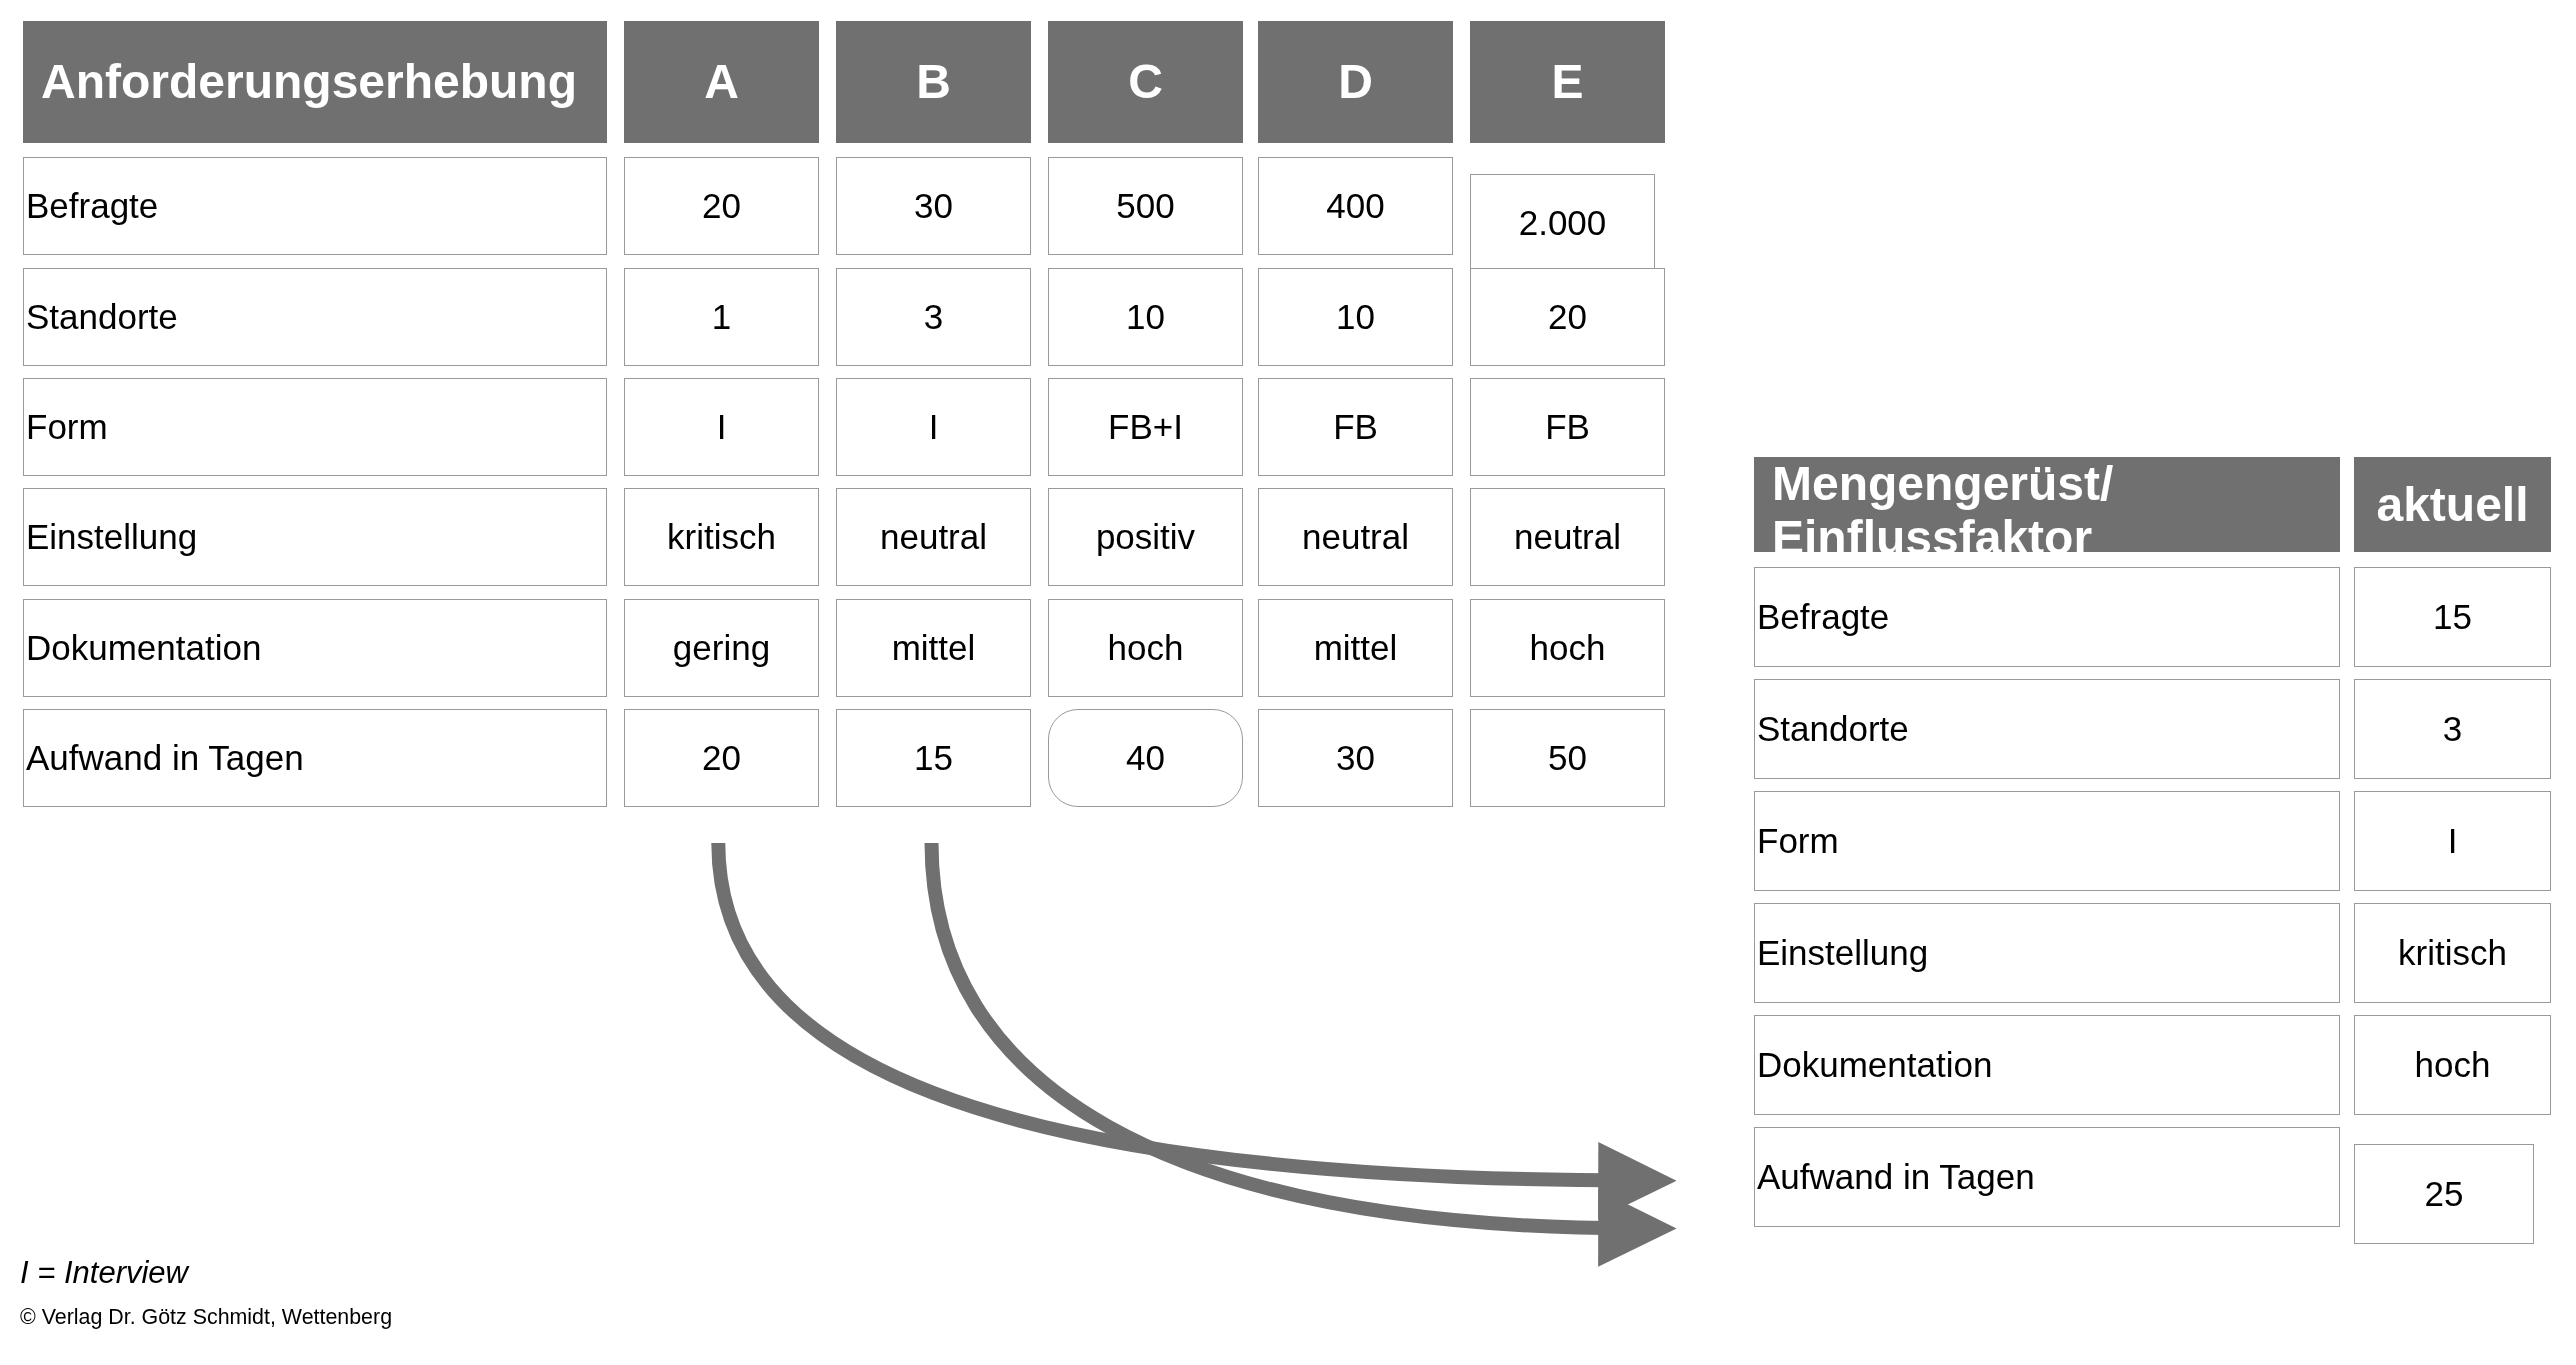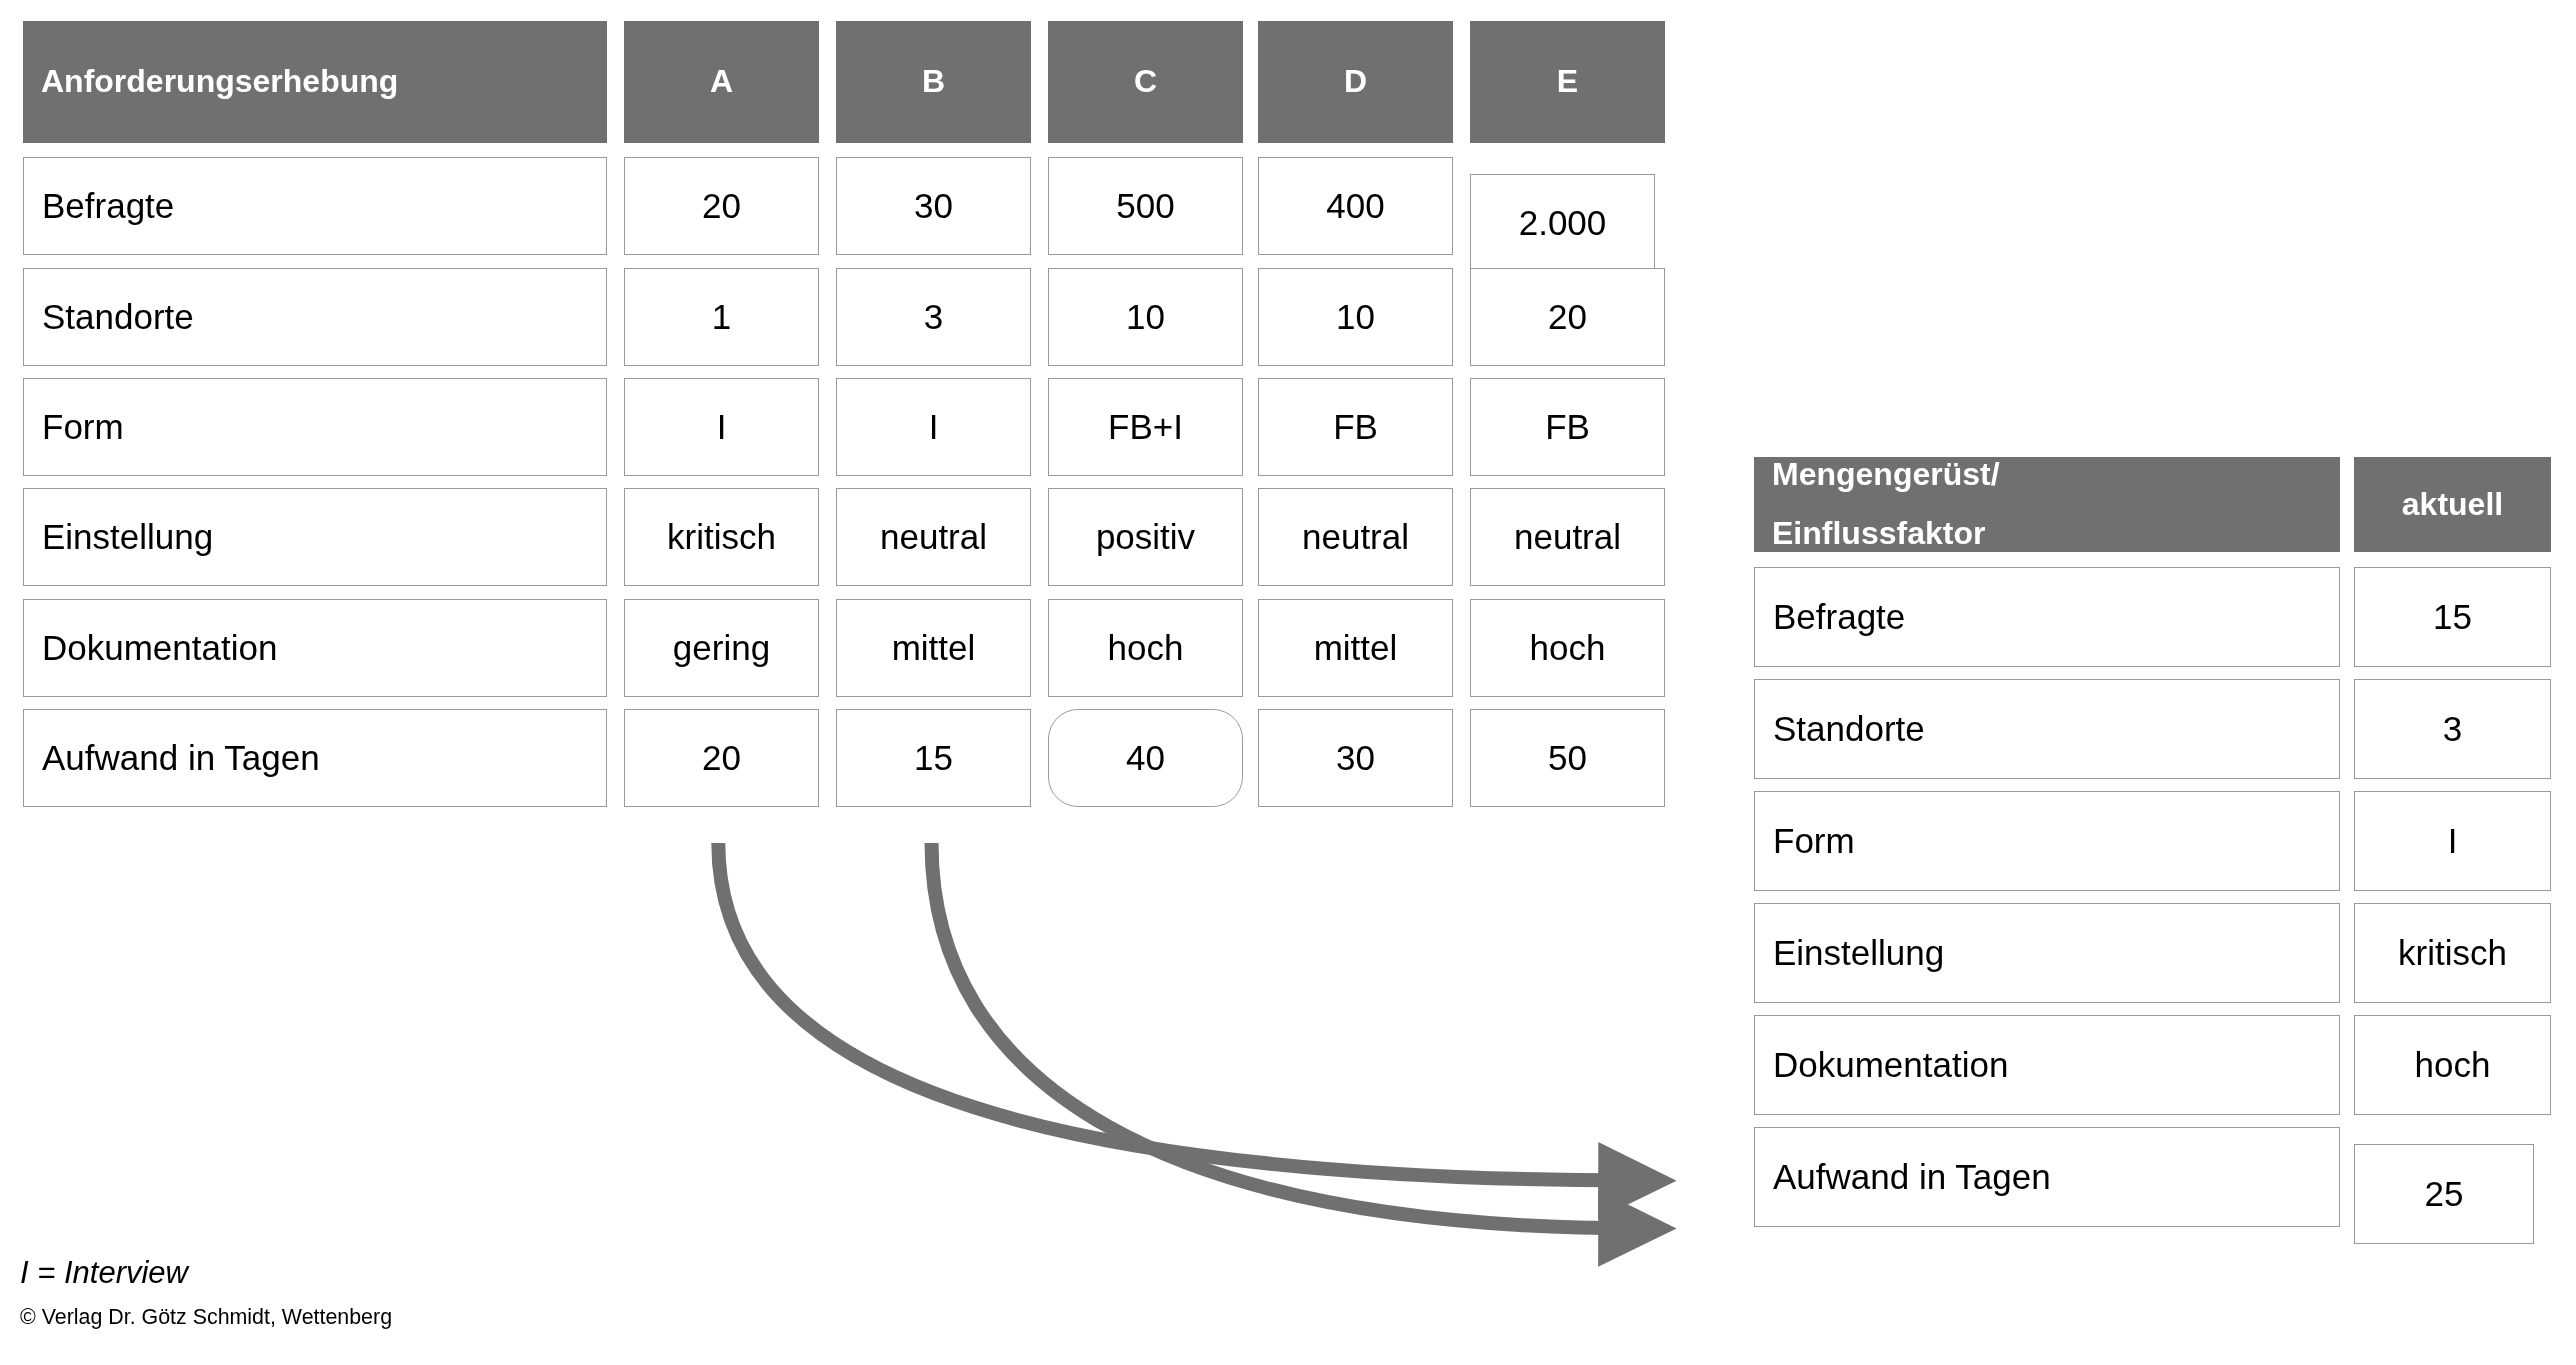--- a/index.html
+++ b/index.html
@@ -22,30 +22,30 @@
     box-sizing: border-box;
     background: #ffffff;
     border: 1.6px solid #9a9a9a;
     display: flex;
     align-items: center;
     font-size: 35px;
     color: #000000;
     line-height: 1.05;
   }
   .cell.center { justify-content: center; text-align: center; }
-  .cell.left   { justify-content: flex-start; padding-left: 18px; }
+  .cell.left   { justify-content: flex-start; padding-left: 2px; }
 
   .hcell {
     position: absolute;
     box-sizing: border-box;
     background: #707070;
     border: none;
     display: flex;
     align-items: center;
-    font-size: 32px;
+    font-size: 48px;
     font-weight: bold;
     color: #ffffff;
     line-height: 1.12;
   }
   .hcell.center { justify-content: center; text-align: center; }
   .hcell.left   { justify-content: flex-start; padding-left: 18px; }
 
   
   #legend {
     position: absolute;

